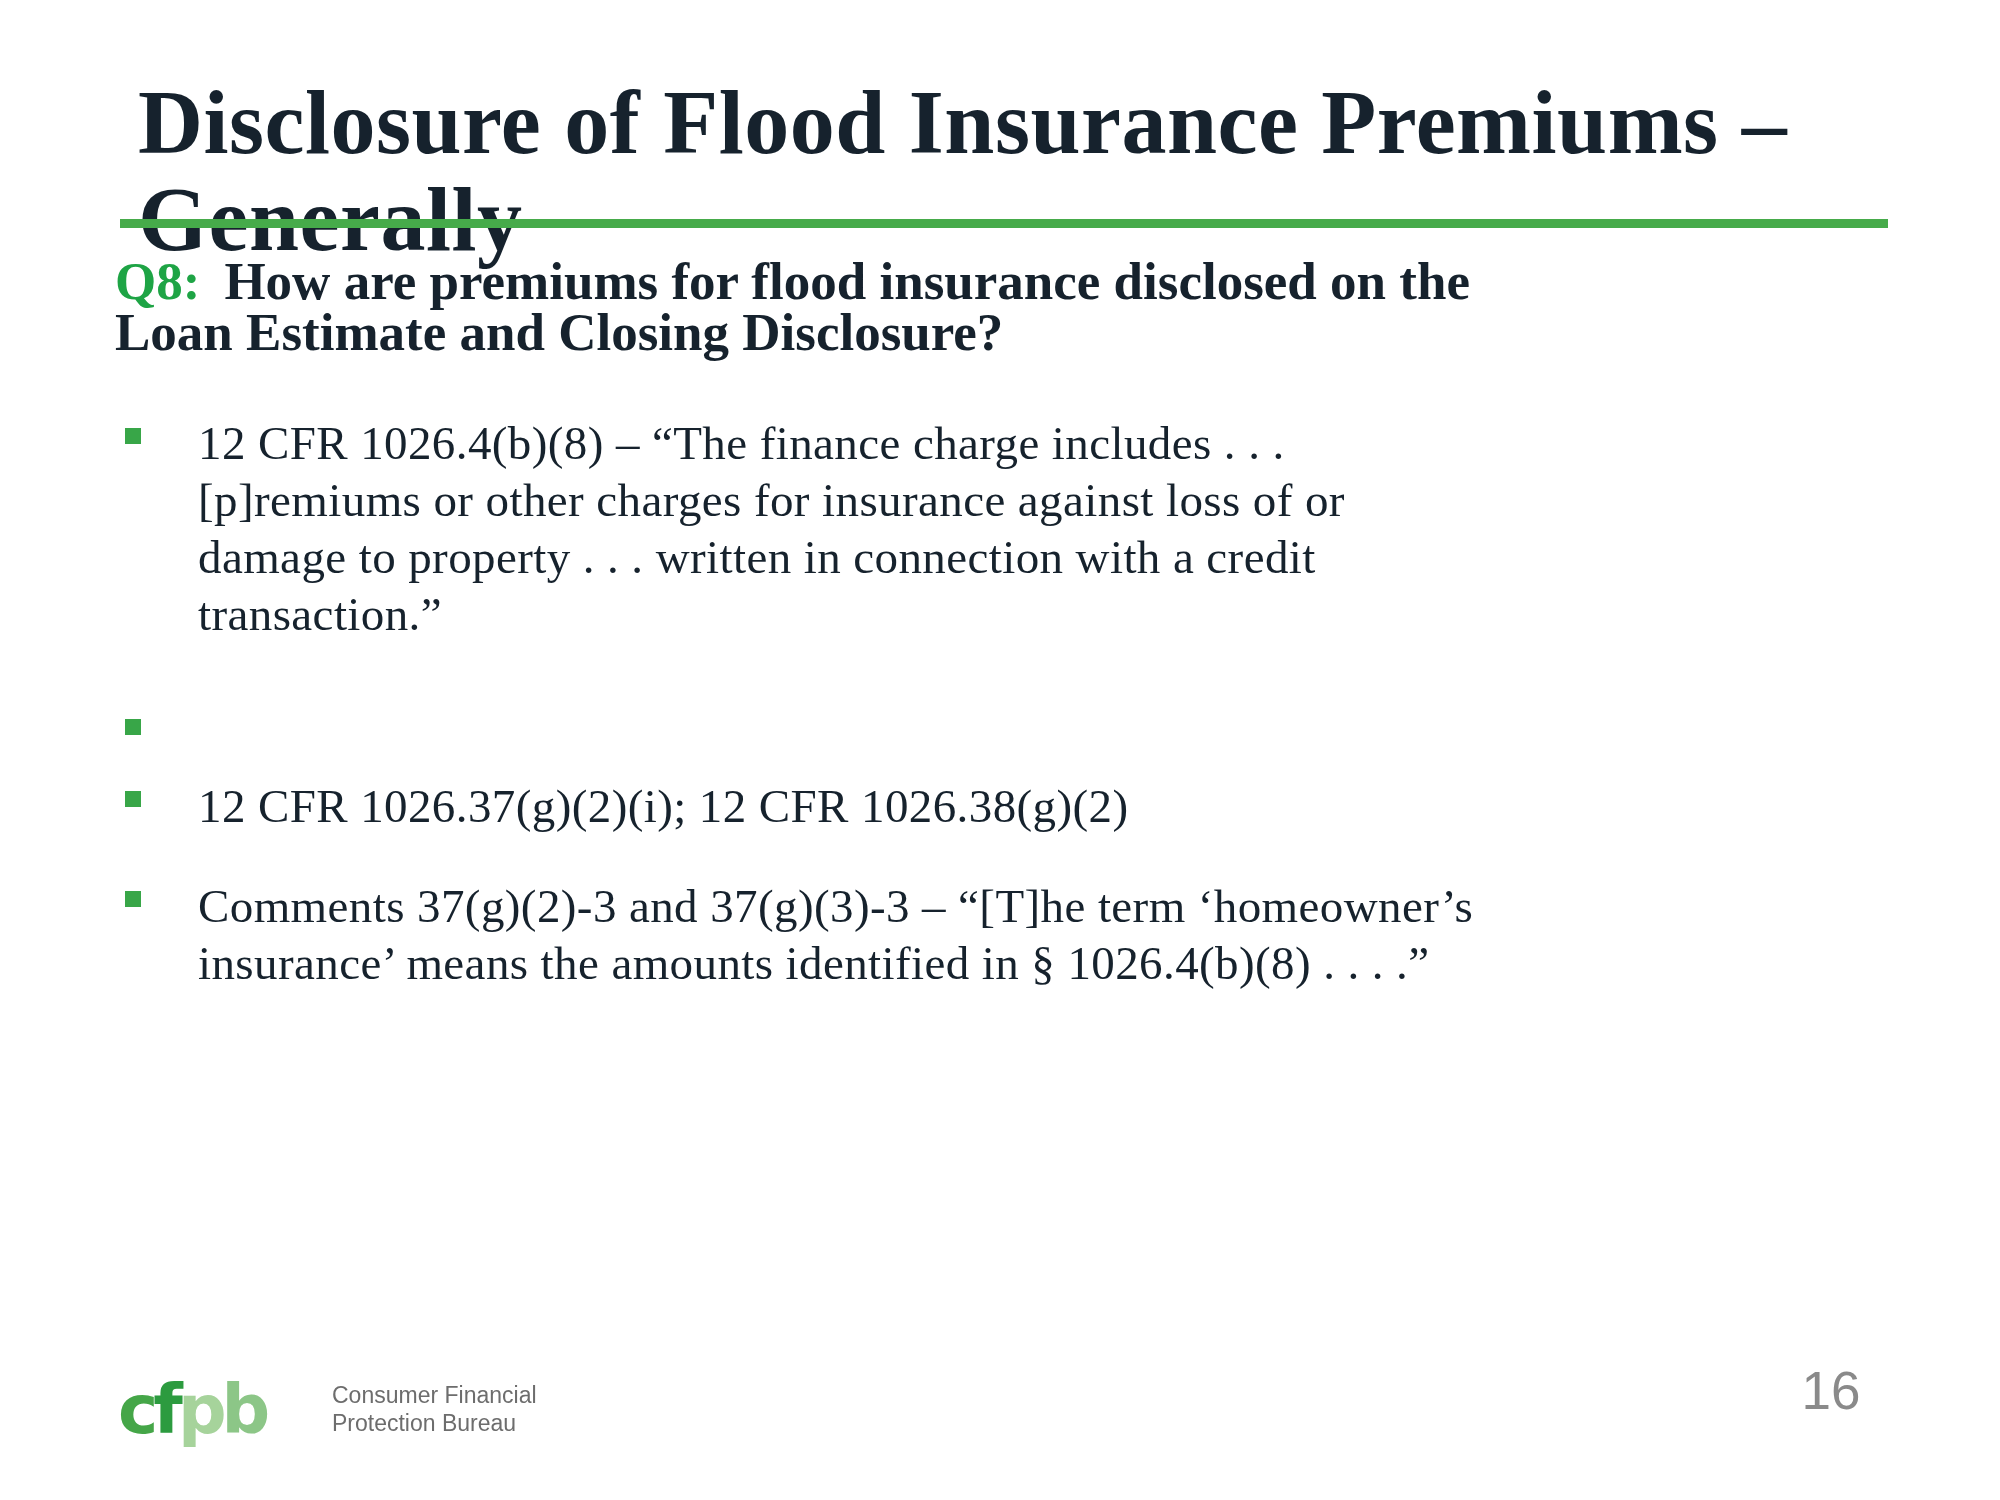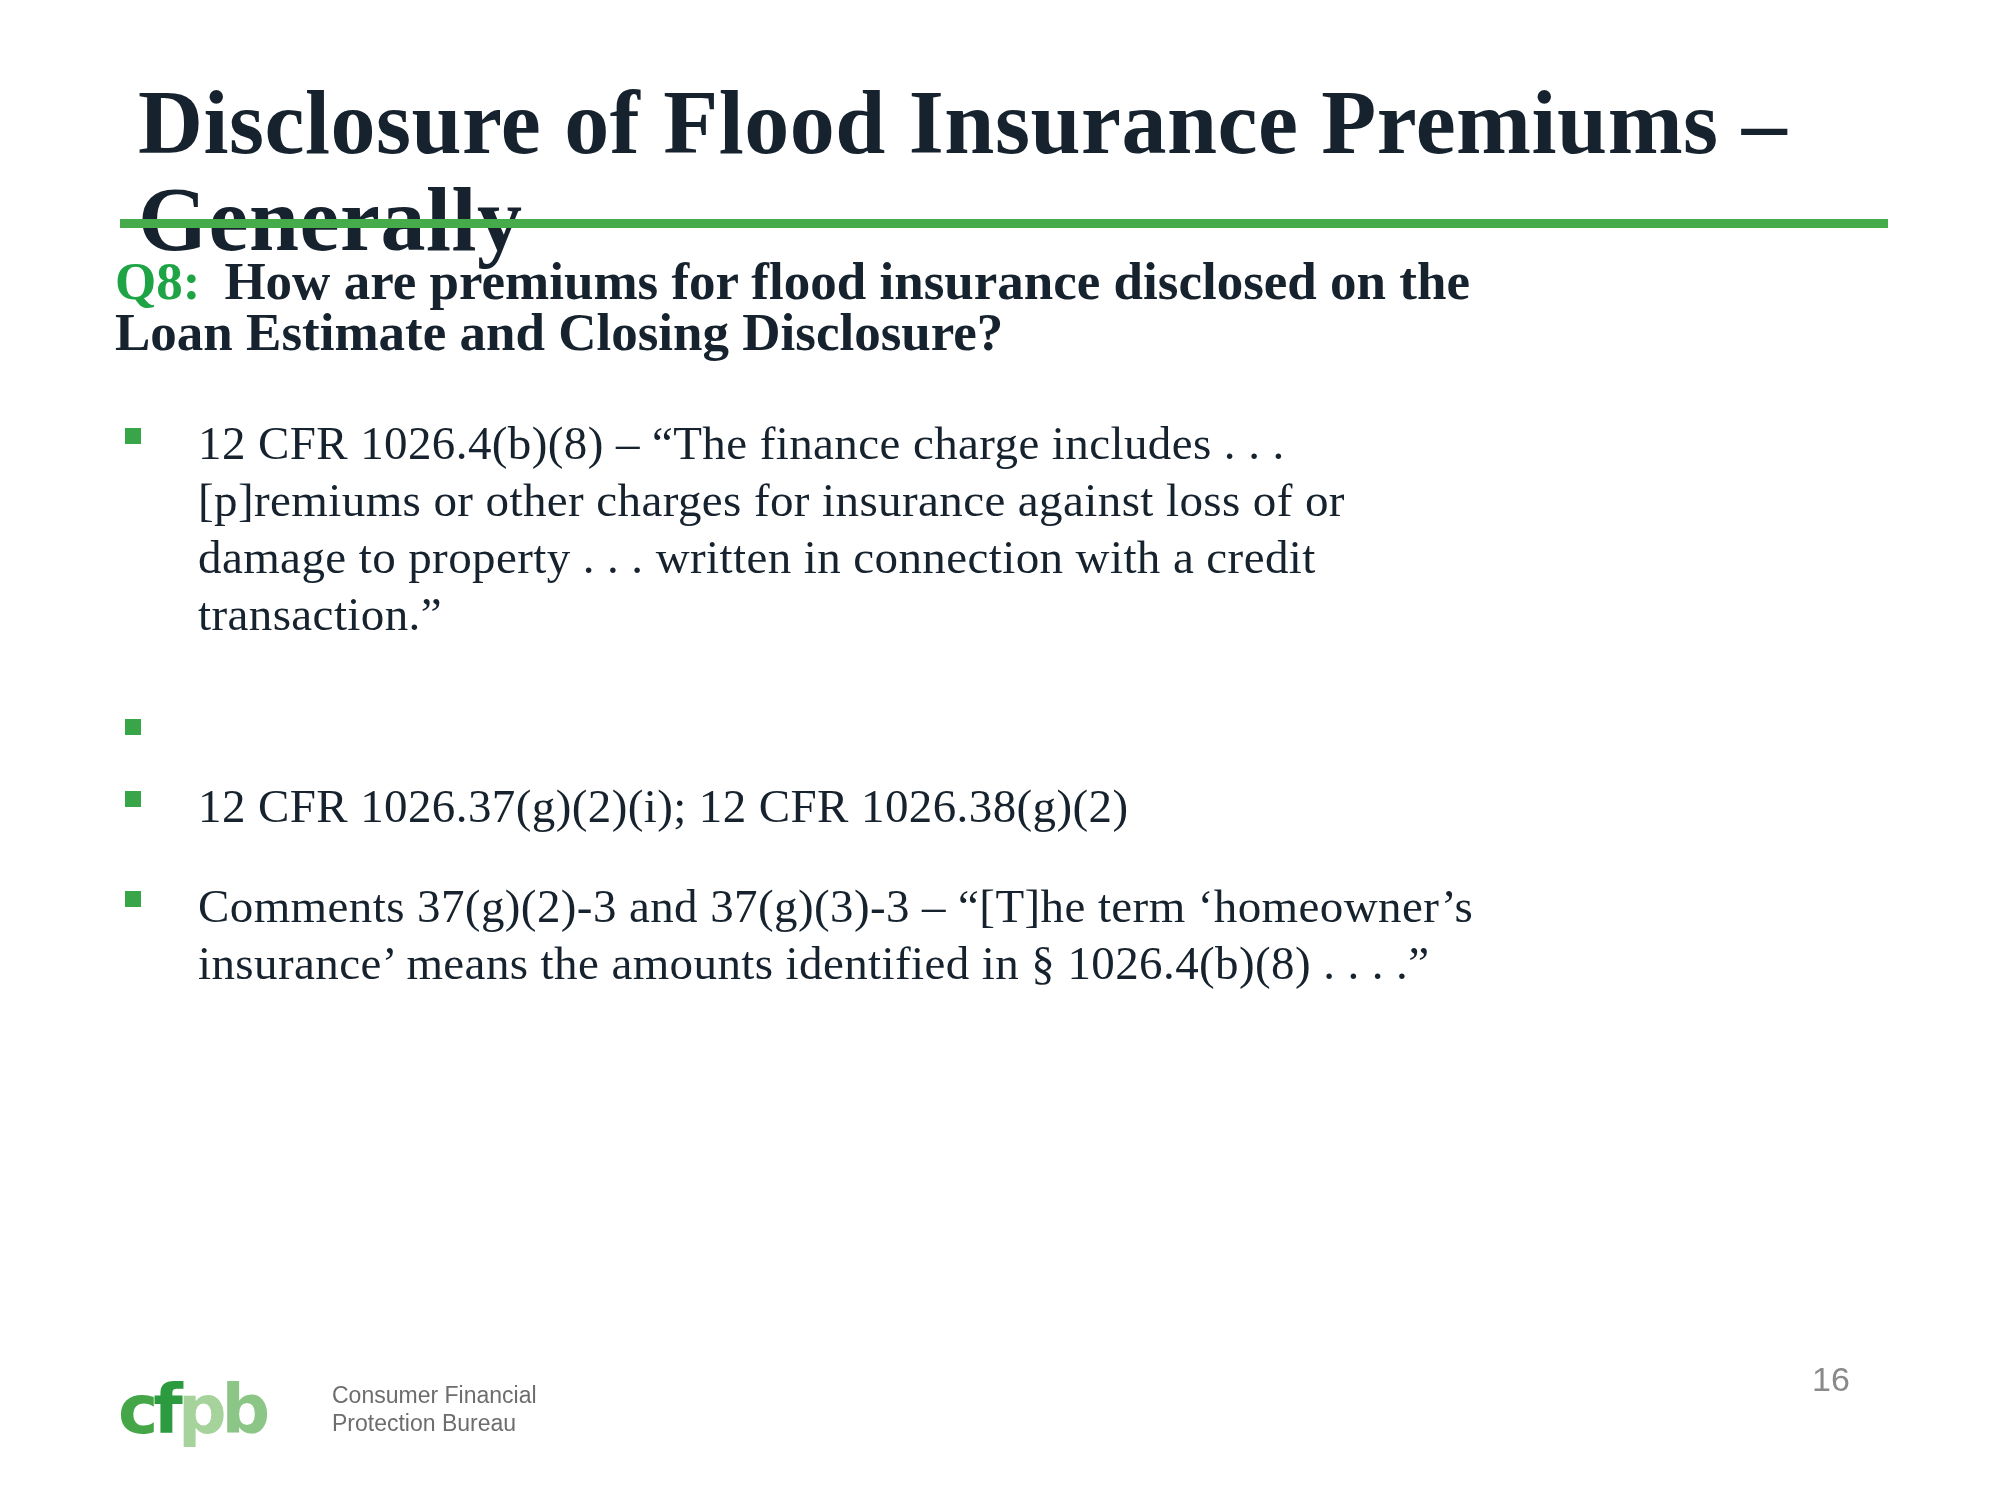--- a/index.html
+++ b/index.html
@@ -116,21 +116,21 @@
     white-space: pre-line;
   }
 
   .page-number {
     position: absolute;
     left: 1786px;
     top: 1360px;
     width: 90px;
     text-align: center;
     font-family: "Liberation Sans", "DejaVu Sans", sans-serif;
-    font-size: 34px;
+    font-size: 53px;
     color: var(--page-gray, #8a8a8a);
   }
 </style>
 </head>
 <body>
 
 <div class="slide">
 
   <h1 class="title">Disclosure of Flood Insurance Premiums –
 Generally</h1>

